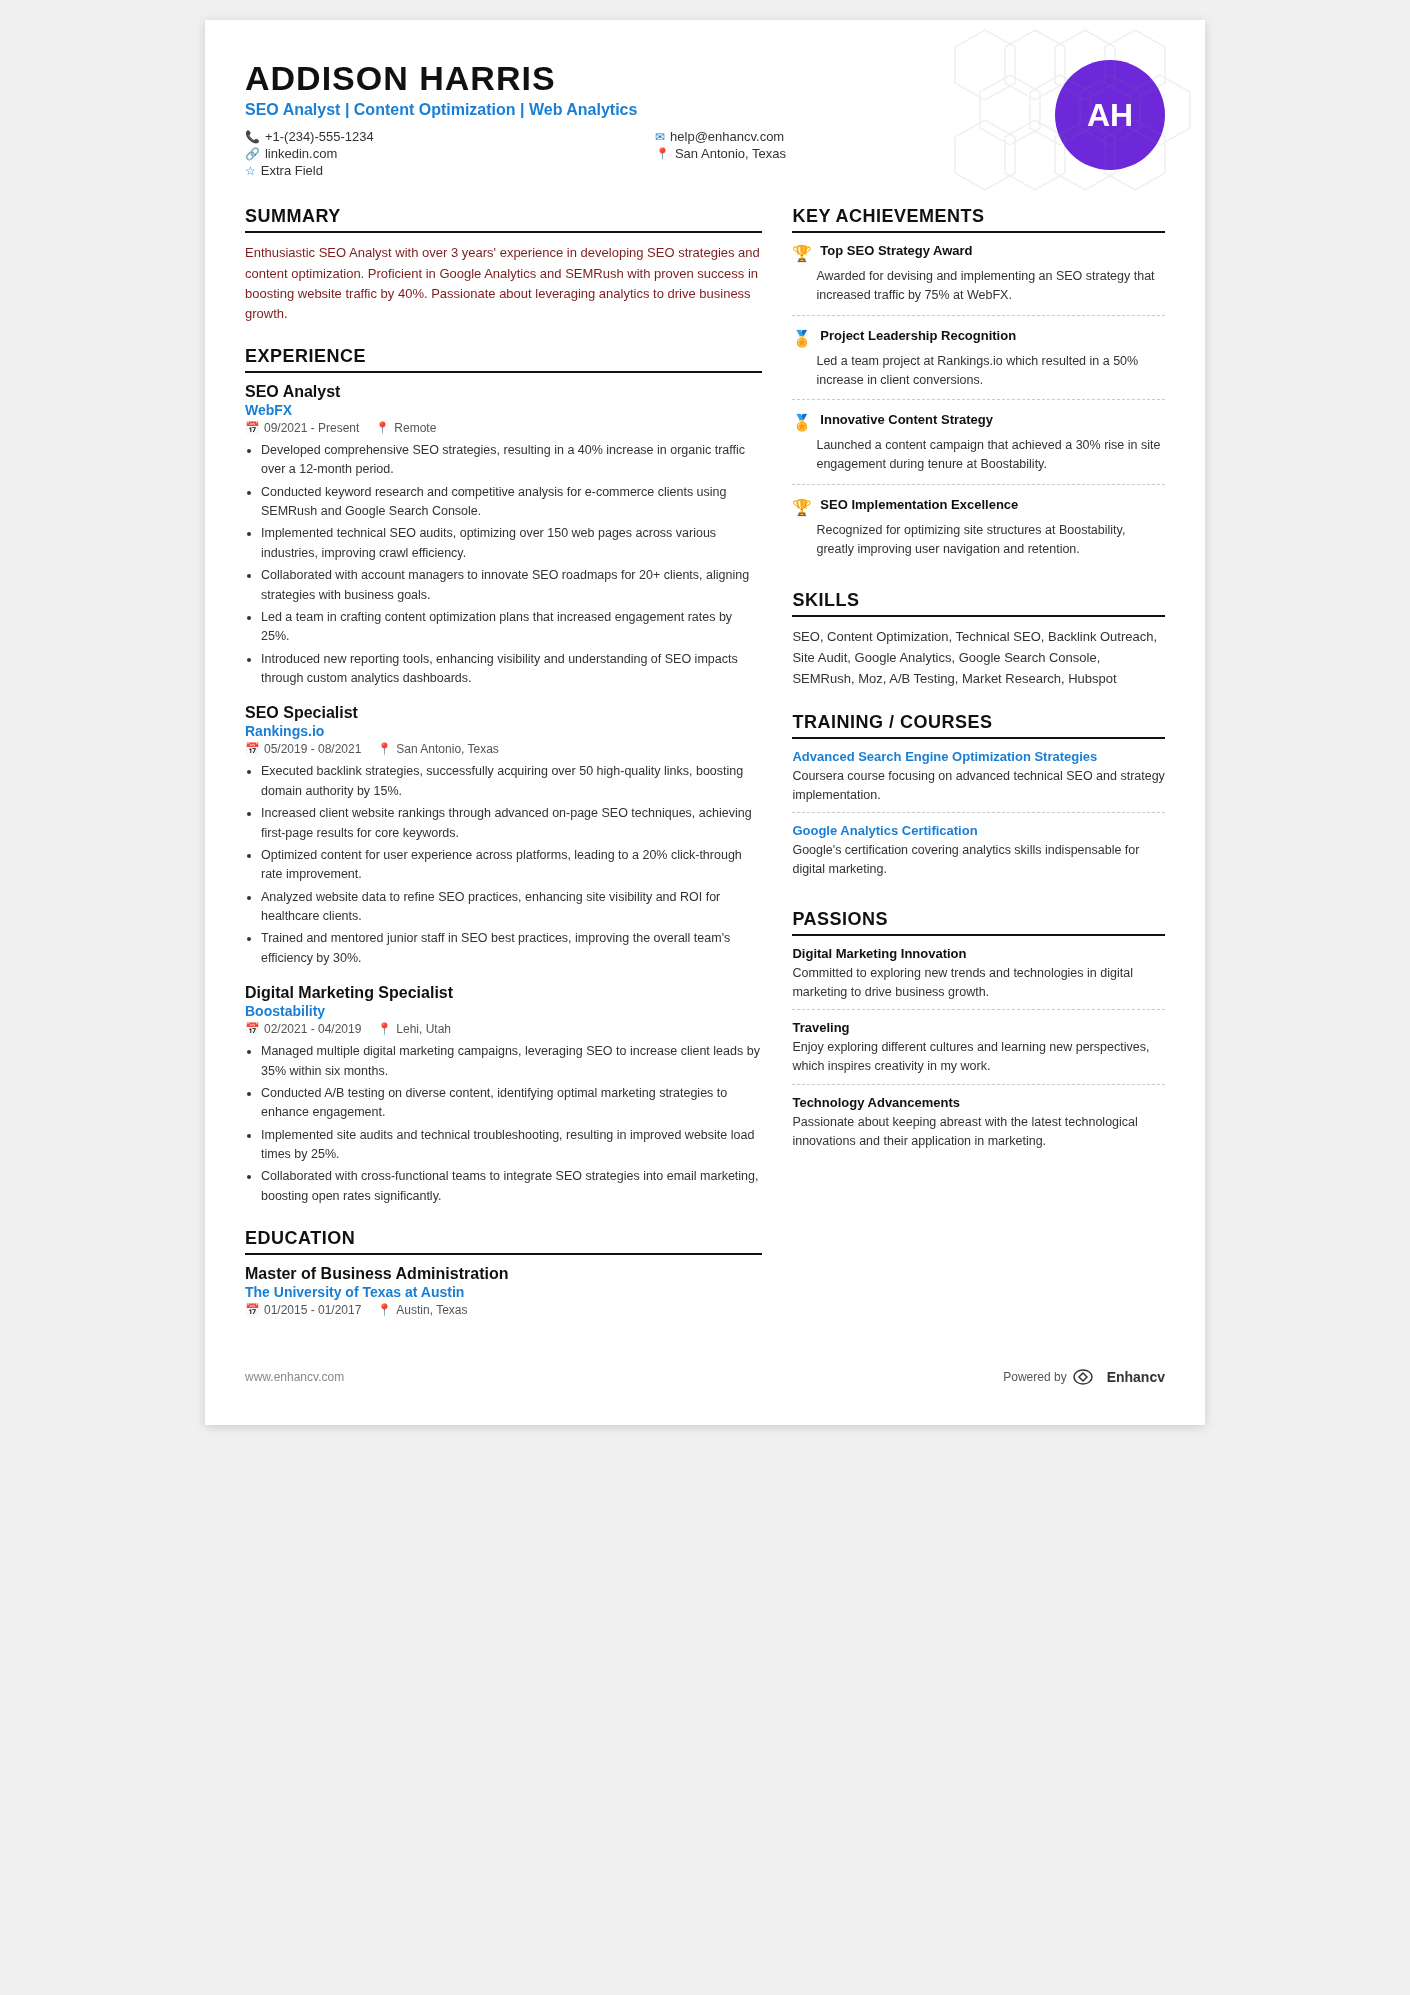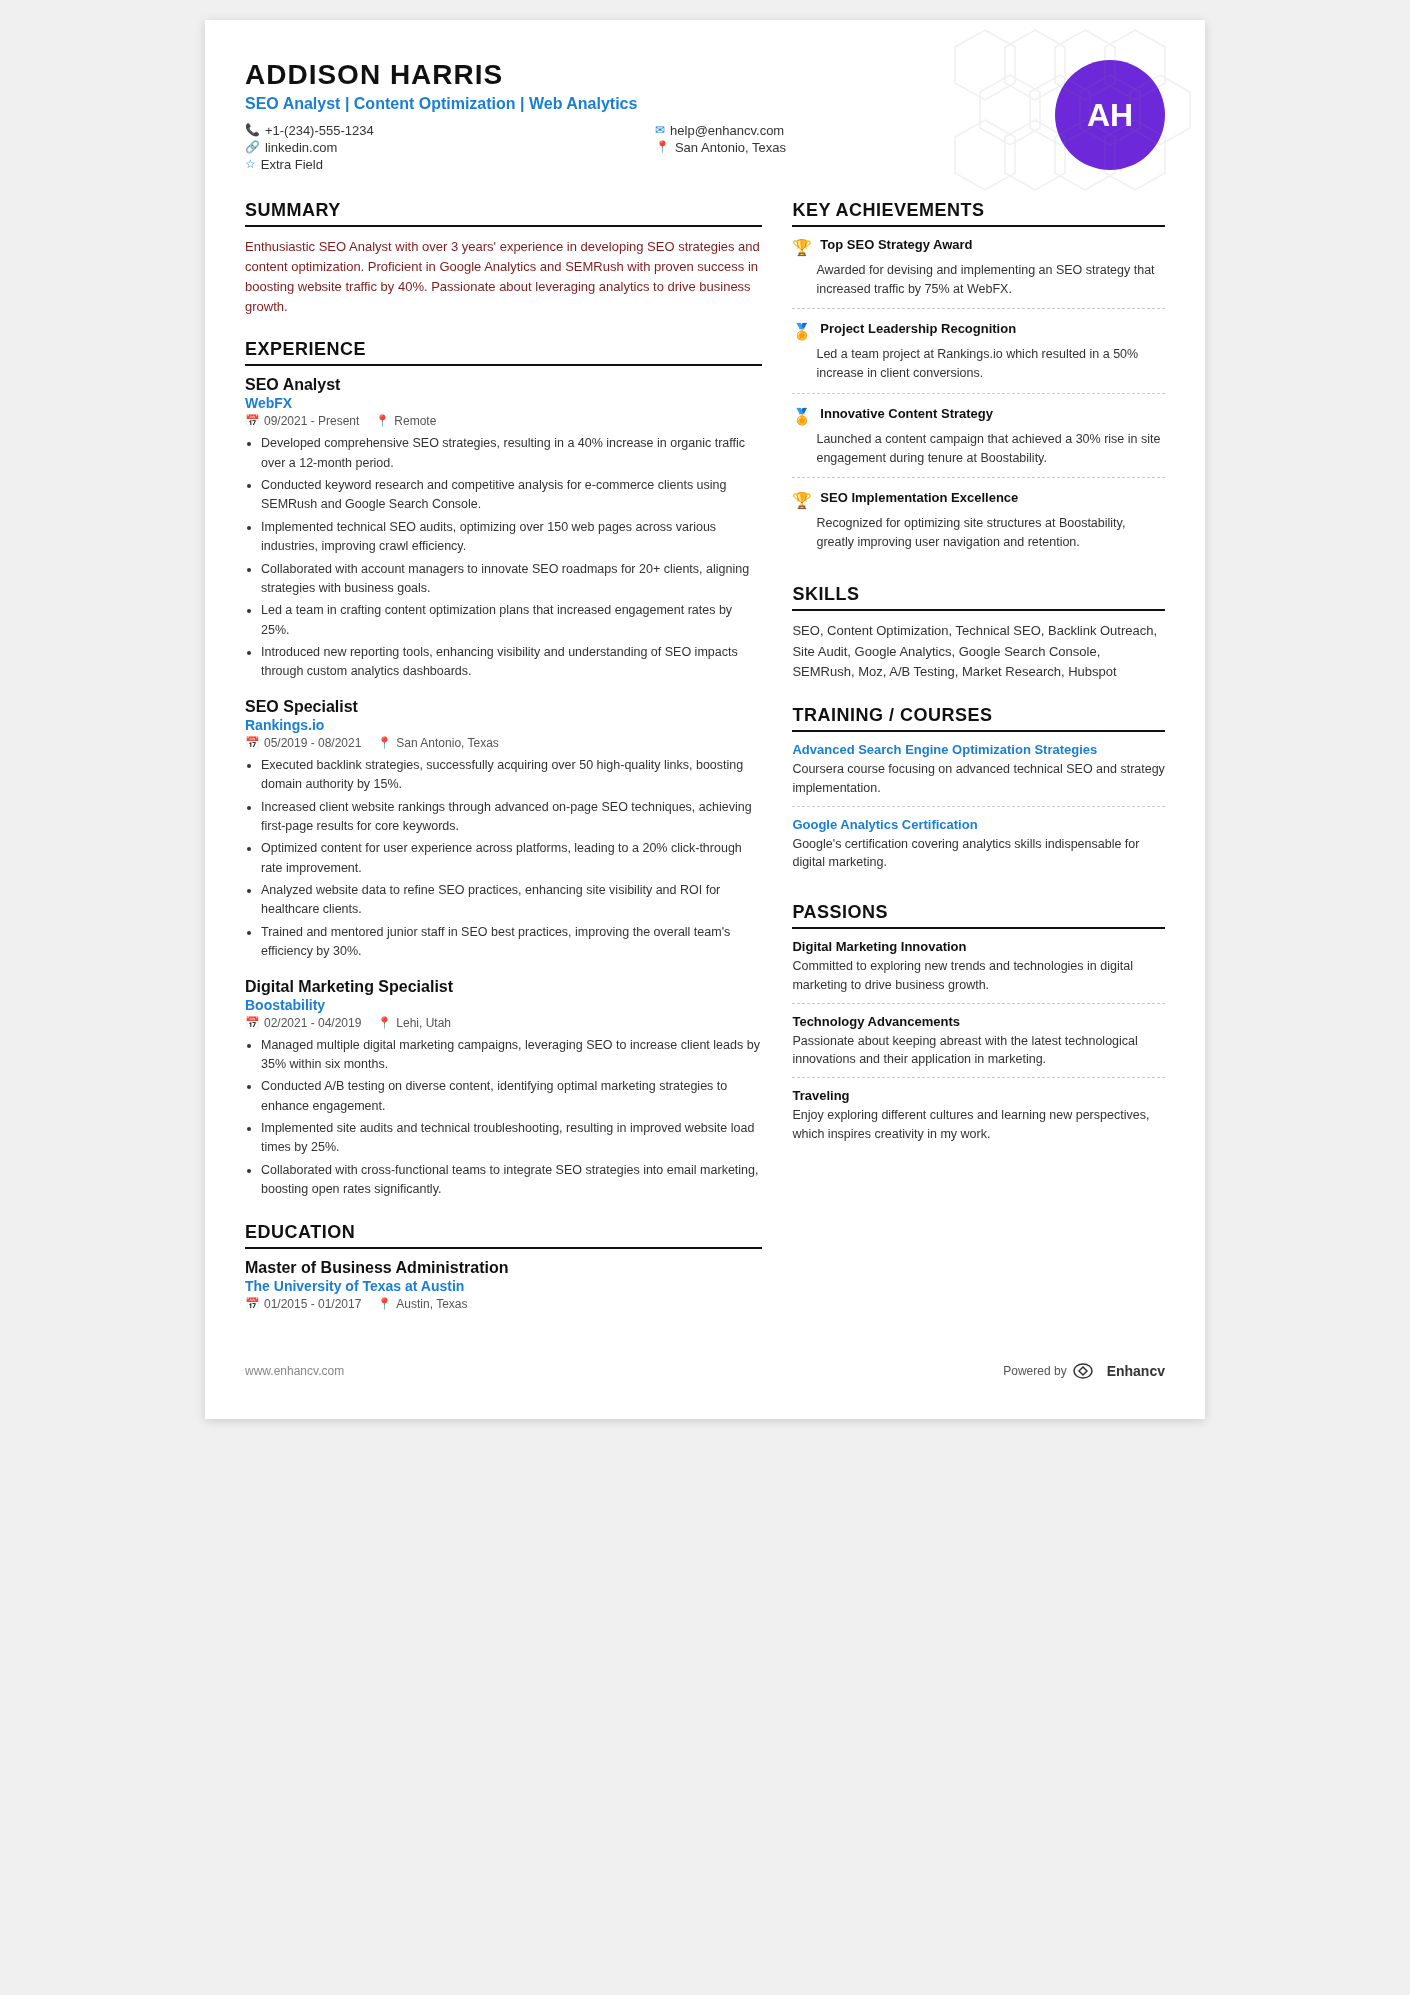--- a/index.html
+++ b/index.html
@@ -30,21 +30,21 @@
 
     
     .header {
       display: flex;
       justify-content: space-between;
       align-items: flex-start;
       margin-bottom: 28px;
     }
     .header-left { flex: 1; }
     .name {
-      font-size: 28px;
+      font-size: 34px;
       font-weight: 900;
       color: #111;
       letter-spacing: 1px;
       line-height: 1.1;
     }
     .title-line {
       font-size: 16px;
       font-weight: 700;
       color: #1a7fd4;
       margin: 4px 0 10px 0;
@@ -464,27 +464,27 @@
 
       <div class="section">
         <div class="section-title">PASSIONS</div>
 
         <div class="passion-item">
           <div class="passion-title">Digital Marketing Innovation</div>
           <div class="passion-desc">Committed to exploring new trends and technologies in digital marketing to drive business growth.</div>
         </div>
 
         <div class="passion-item">
+          <div class="passion-title">Traveling</div>
+          <div class="passion-desc">Enjoy exploring different cultures and learning new perspectives, which inspires creativity in my work.</div>
+        </div>
+
+        <div class="passion-item">
           <div class="passion-title">Technology Advancements</div>
           <div class="passion-desc">Passionate about keeping abreast with the latest technological innovations and their application in marketing.</div>
-        </div>
-
-        <div class="passion-item">
-          <div class="passion-title">Traveling</div>
-          <div class="passion-desc">Enjoy exploring different cultures and learning new perspectives, which inspires creativity in my work.</div>
         </div>
       </div>
 
     </div>
   </div>
 
   <div class="footer">
     <span>www.enhancv.com</span>
     <div class="footer-logo">
       <span>Powered by</span>

